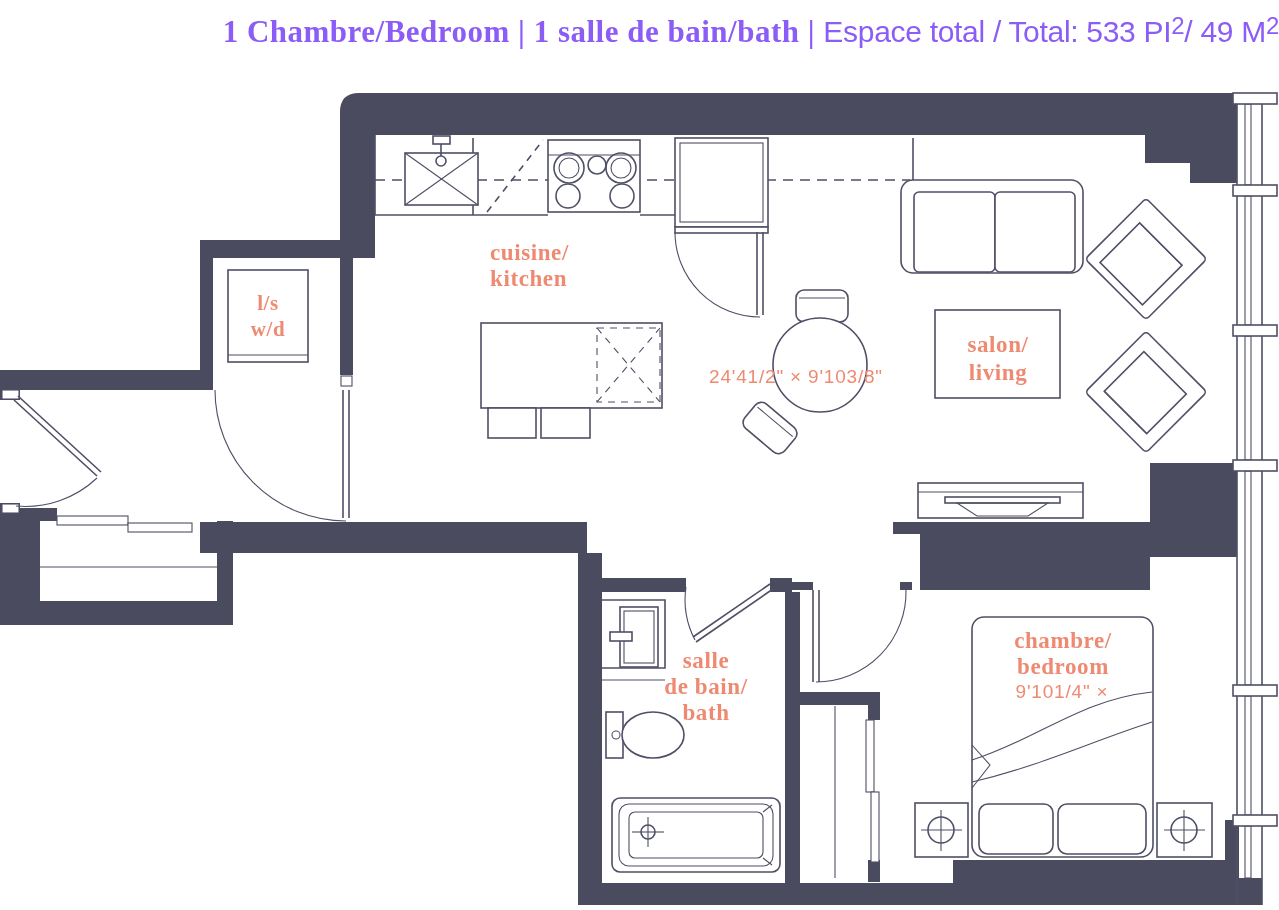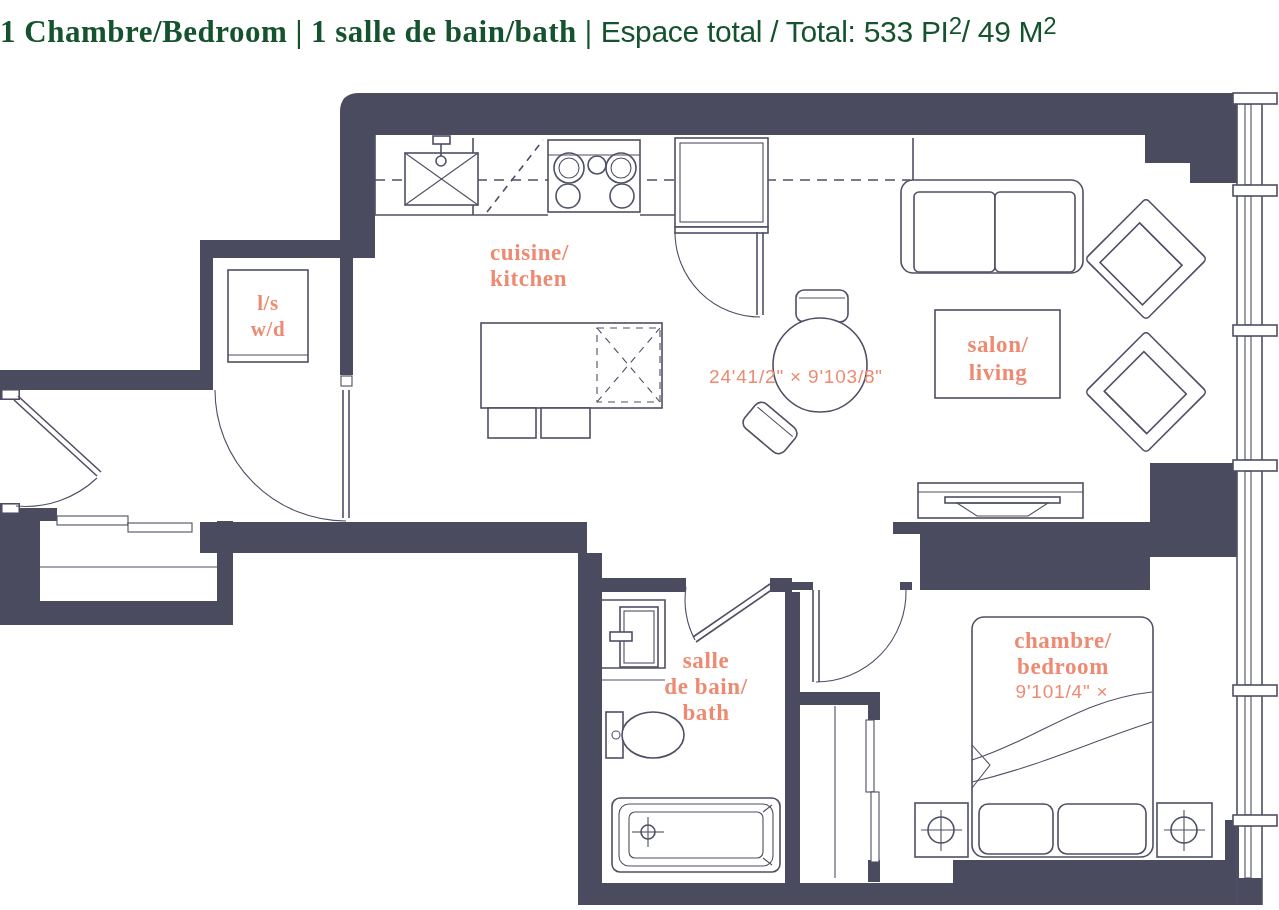--- a/index.html
+++ b/index.html
@@ -1,20 +1,20 @@
 <!DOCTYPE html>
 <html><head>
 <meta charset="utf-8">
 <style>
   html,body{margin:0;padding:0;background:#ffffff;}
   #stage{position:relative;width:1279px;height:910px;background:#fff;overflow:hidden;
          font-family:"Liberation Sans",sans-serif;}
   
-  #title{position:absolute;left:0;top:14px;width:1279px;text-align:left;
-         color:#14532d;white-space:nowrap;}
+  #title{position:absolute;left:0;top:14px;width:1279px;text-align:right;
+         color:#8b5cf6;white-space:nowrap;}
   #title .serifpart{font-family:"Liberation Serif",serif;font-size:31px;font-weight:600;letter-spacing:.5px;}
   #title .sanspart{font-family:"Liberation Sans",sans-serif;font-size:30px;font-weight:500;letter-spacing:-.3px;}
   #title sup{font-size:24px;vertical-align:8px;line-height:0;}
   
   svg{position:absolute;left:0;top:0;}
   .w{fill:#4b4b60;stroke:none;}
   .s{fill:none;stroke:#4f4f66;stroke-width:1.6;}
   .sw{fill:#ffffff;stroke:#4f4f66;stroke-width:1.6;}
   .thin{stroke-width:1.1;}
   .dash{stroke-dasharray:10 7;}

